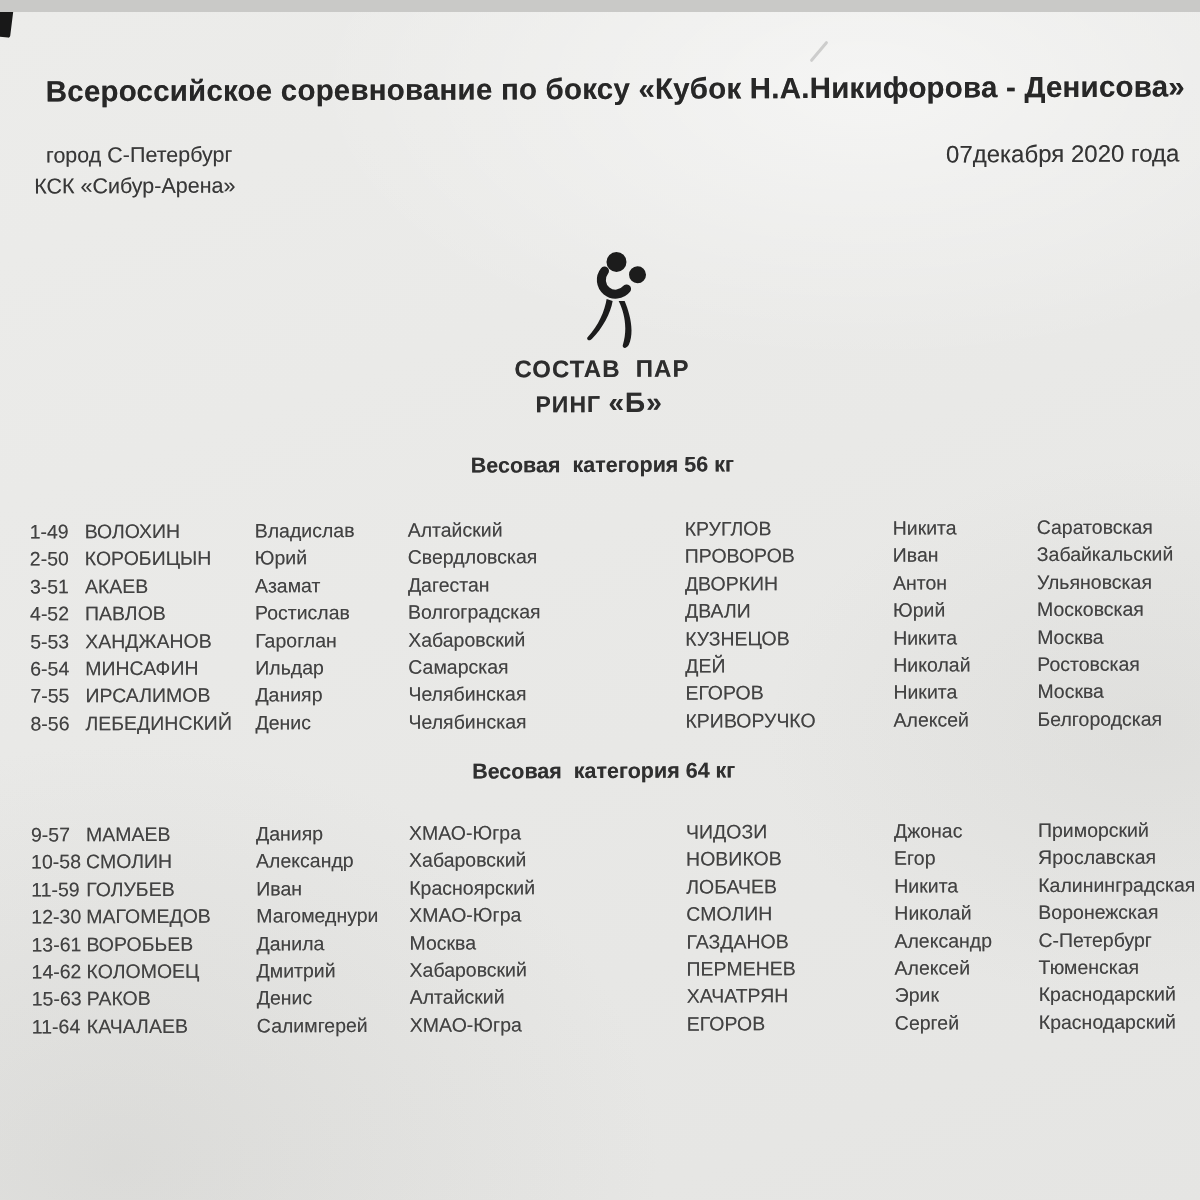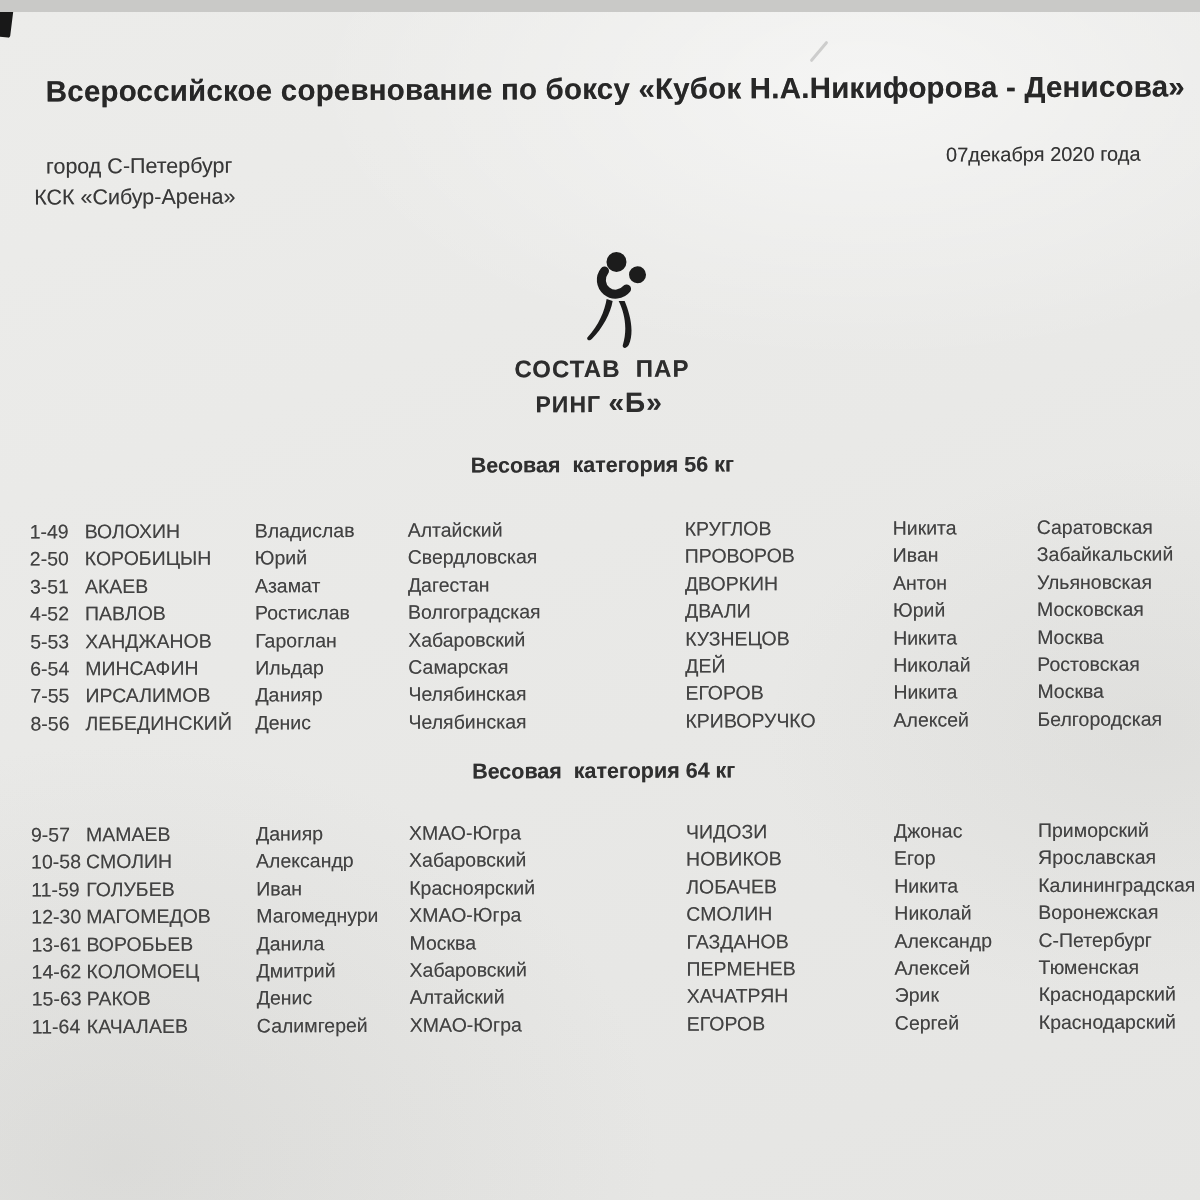--- a/index.html
+++ b/index.html
@@ -12,23 +12,23 @@
       linear-gradient(160deg,#ececea 0%,#e9e9e7 45%,#e5e5e3 100%);
     font-family:"Liberation Sans","DejaVu Sans",sans-serif;
     color:#3f3f3f;
   }
   .content{position:absolute;inset:0;transform:rotate(-0.25deg);transform-origin:600px 600px;}
   .doc-title{
     position:absolute;top:60px;left:48px;width:1120px;
     font-size:29.5px;font-weight:700;letter-spacing:.2px;white-space:nowrap;
     color:#272727;text-shadow:0 0 .6px rgba(40,40,40,.55);
   }
-  .venue{position:absolute;top:137px;left:36px;font-size:21.5px;line-height:31px;color:#383838;text-shadow:0 0 .5px rgba(60,60,60,.45);}
+  .venue{position:absolute;top:126px;left:36px;font-size:21.5px;line-height:31px;color:#383838;text-shadow:0 0 .5px rgba(60,60,60,.45);}
   .venue .line1{padding-left:12px;}
-  .datetime{position:absolute;top:129px;left:948px;font-size:20px;line-height:30px;color:#343434;text-shadow:0 0 .5px rgba(60,60,60,.45);}
+  .datetime{position:absolute;top:129px;left:948px;font-size:24px;line-height:30px;color:#343434;text-shadow:0 0 .5px rgba(60,60,60,.45);}
   .pictogram{position:absolute;top:237px;left:582px;width:80px;height:100px;}
   .pictogram svg{width:100%;height:100%;}
   .heading-pairs{
     position:absolute;top:343px;left:0;width:1206px;text-align:center;
     font-size:24px;font-weight:700;color:#2d2d2d;white-space:pre;letter-spacing:1px;
     text-shadow:0 0 .5px rgba(45,45,45,.5);
   }
   .heading-ring{
     position:absolute;top:375px;left:0;width:1200px;text-align:center;
     font-size:23px;font-weight:700;color:#2d2d2d;letter-spacing:1px;

